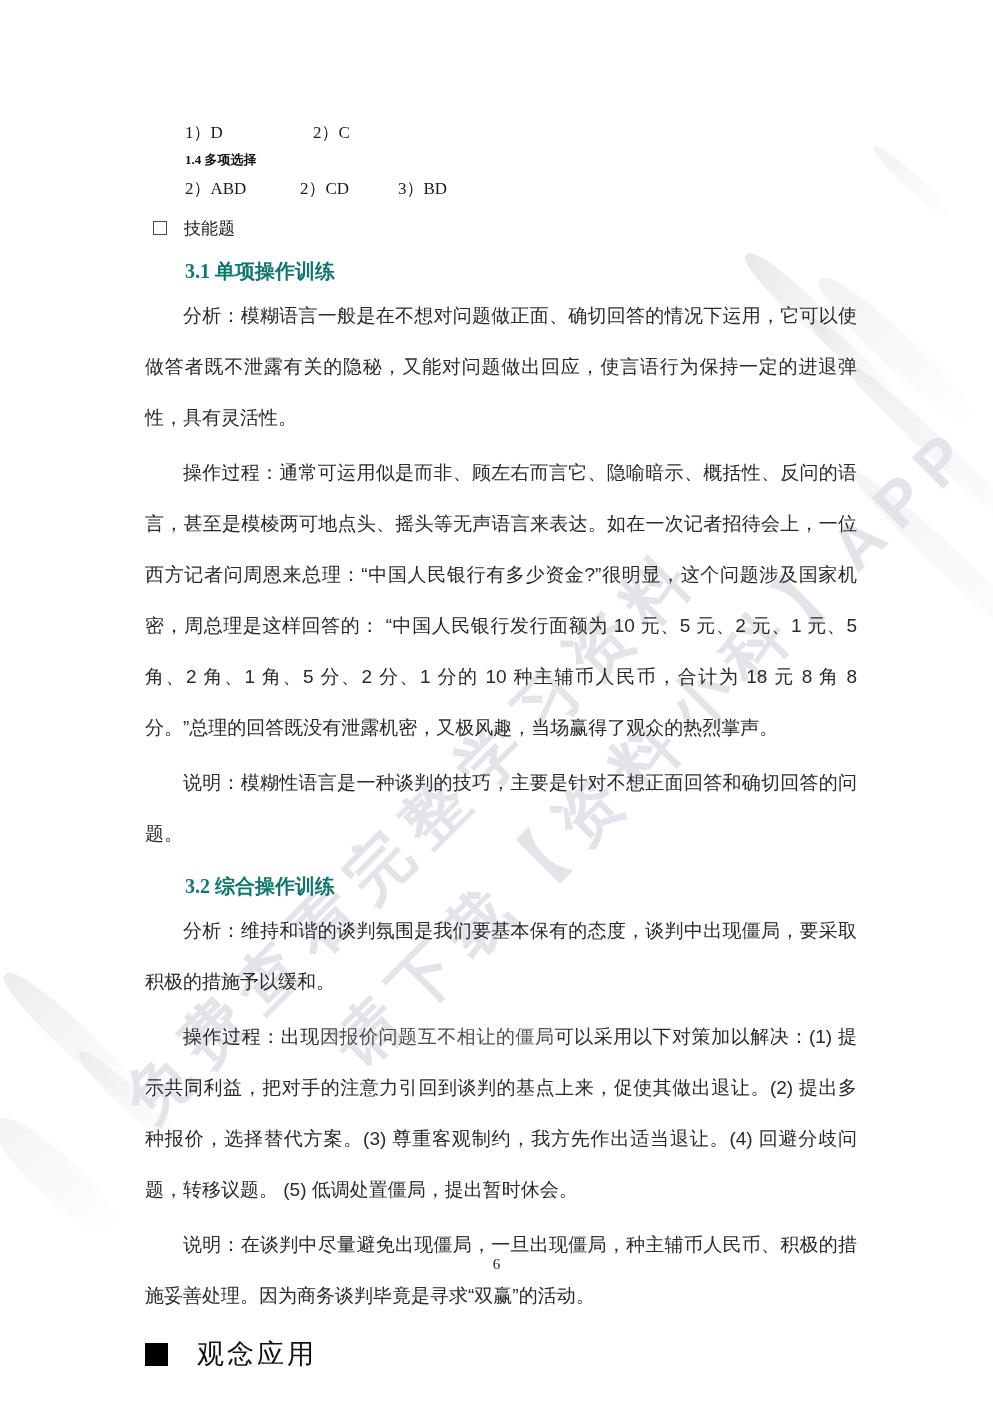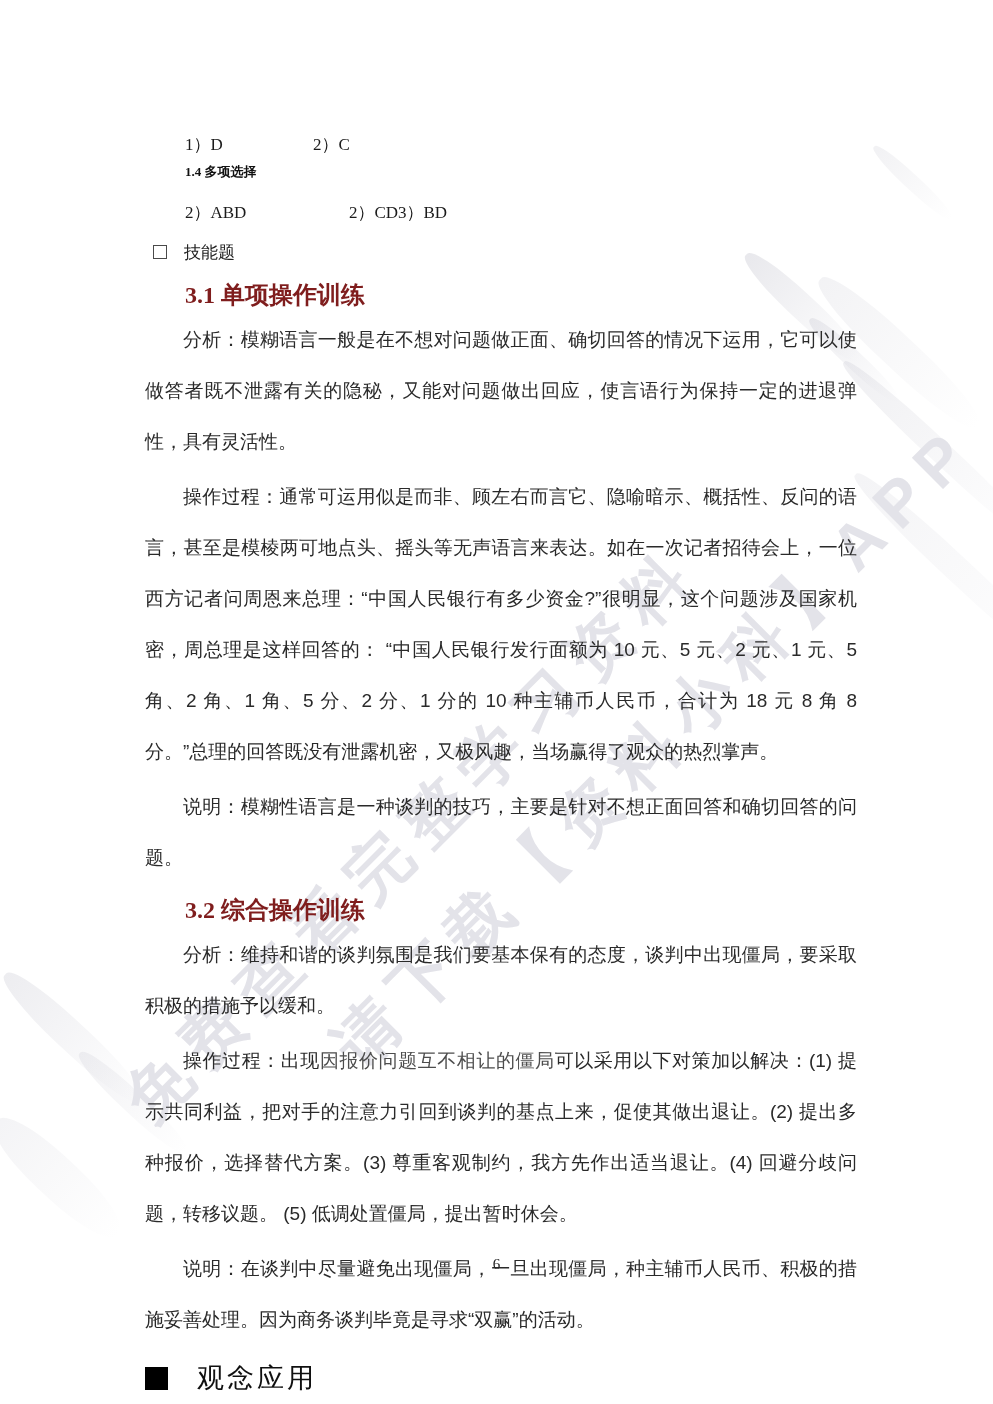--- a/index.html
+++ b/index.html
@@ -47,25 +47,25 @@
 
   
   .content {
     position:absolute; left:145px; top:118px; width:712px; z-index:1;
     color:#222;
   }
   .ans-row {
     padding-left:40px; height:28px;
     display:flex; align-items:center;
     font-family:"Liberation Serif", serif;
-    font-size:17px; color:#1b1b1b; white-space:nowrap;margin-top:12px;
+    font-size:17px; color:#1b1b1b; white-space:nowrap;
   }
   .ans-row .a1 { width:128px; }
   .ans-row .b1 { width:115px; }
-  .ans-row .b2 { width:98px;text-align:right; }
+  .ans-row .b2 { width:98px; }
   .multi-heading {
     padding-left:40px; height:28px;
     display:flex; align-items:center;
     font-family:"Liberation Serif", serif;
     font-weight:bold; font-size:13px; color:#111;
   }
   .skill-header {
     margin-top:10px; height:32px; padding-left:8px;
     display:flex; align-items:center; gap:17px;
     font-family:"Liberation Serif", serif;
@@ -74,21 +74,21 @@
   .checkbox {
     width:12px; height:12px;
     border:1.5px solid #4a4a4a;
     background:transparent;
     flex:0 0 auto;
   }
   .sub-heading {
     margin-top:12px; height:30px; padding-left:40px;
     display:flex; align-items:center;
     font-family:"Liberation Serif", serif;
-    font-weight:bold; font-size:24px; color:#7f1d1d;
+    font-weight:bold; font-size:20px; color:#0f766e;
   }
   .body-para {
     margin:4px 0 0 0;
     font-size:19px; line-height:51px;
     text-align:justify; text-indent:38px;
     color:#2a2a2a;
     font-family:"Liberation Sans", sans-serif;
   }
   .serif-inline {
     font-family:"Liberation Serif", serif;

